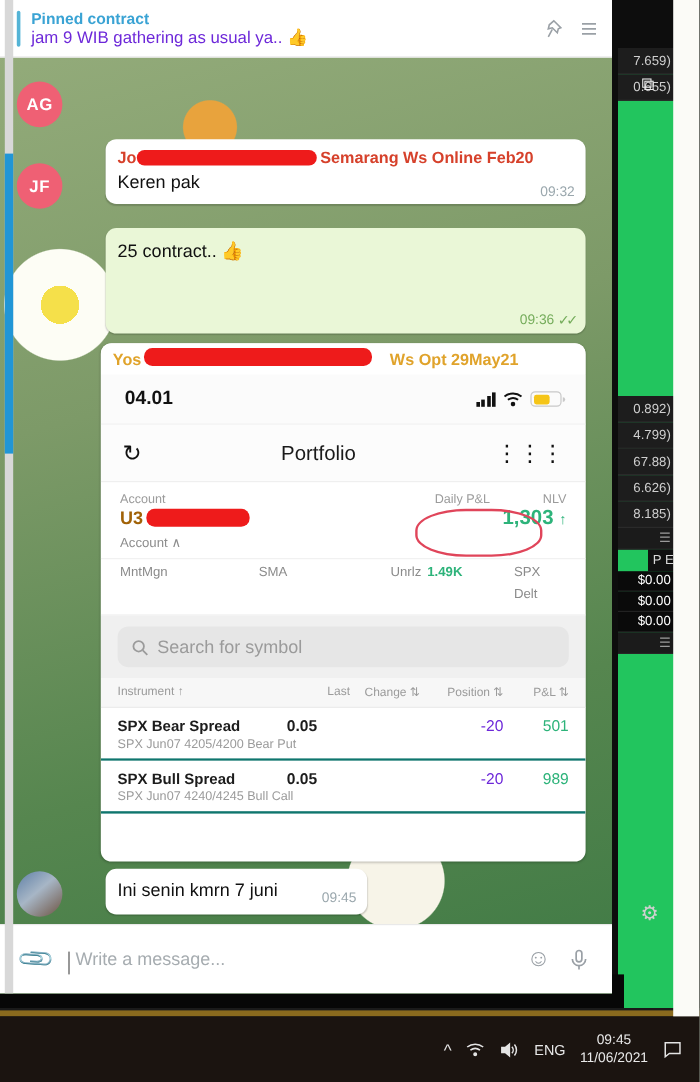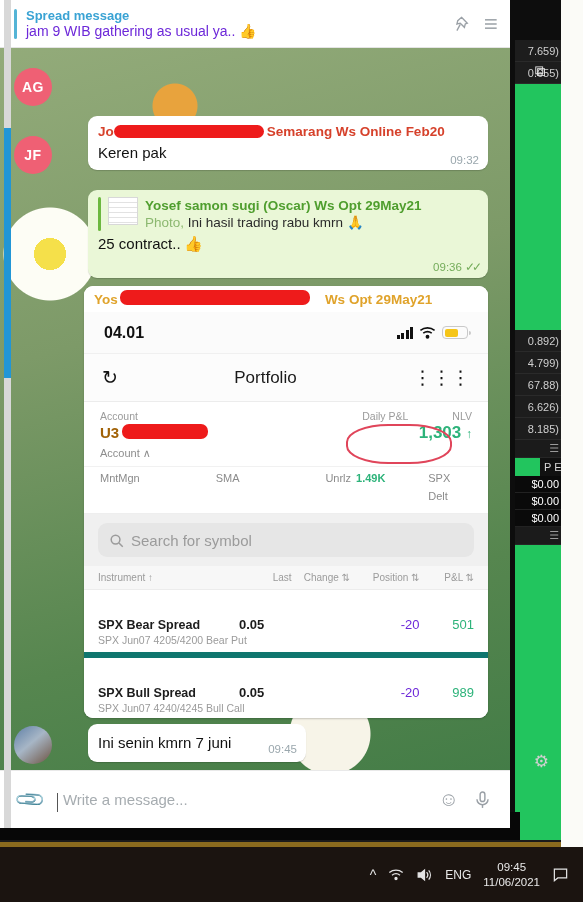--- a/index.html
+++ b/index.html
@@ -213,21 +213,21 @@
   }
 
   .thead {
     display: flex; background: #f7f7f7; font-size: 10px; color: #9b9b9b;
     padding: 6px 14px; border-bottom: 1px solid #ececec;
   }
   .th-inst { width: 150px; } .th-last { width: 56px; text-align: right; }
   .th-chg { width: 62px; text-align: right; } .th-pos { width: 74px; text-align: right; }
   .th-pl { width: 58px; text-align: right; }
 
-  .trow { padding: 7px 14px 6px 14px; border-bottom: 6px solid #0f766e; background: #fff; margin-top: 20px; }
+  .trow { padding: 7px 14px 6px 14px; border-bottom: 2px solid #0f766e; background: #fff; }
   .trow-main { display: flex; align-items: baseline; }
   .td-inst { width: 150px; font-size: 12.5px; font-weight: bold; color: #1c1c1c; }
   .td-last { width: 56px; font-size: 13px; font-weight: bold; color: #1c1c1c; }
   .td-chg { width: 62px; }
   .td-pos { width: 74px; text-align: right; font-size: 13px; color: #6d28d9; }
   .td-pl { width: 58px; text-align: right; font-size: 13px; color: #2db37a; }
   .trow-sub { font-size: 10.5px; color: #9b9b9b; margin-top: 2px; }
 
   
   .composer {
@@ -296,21 +296,21 @@
   <div class="gold-line"></div>
   <div class="tb-right-pane"></div>
 </div>
 
 <div id="telegram">
   <div class="wallpaper"></div>
 
   <div class="pinned-bar">
     <div class="pin-accent"></div>
     <div class="pin-texts">
-      <div class="pin-title">Spread message</div>
+      <div class="pin-title">Pinned contract</div>
       <div class="pin-sub">
         <span>jam  9 WIB gathering as usual ya..</span>
         <span>👍</span>
       </div>
     </div>
     <div class="pin-actions">
       <svg class="pin-ico" viewBox="0 0 24 24" fill="none" stroke="currentColor" stroke-width="1.6">
         <path d="M9 4l7 7-2.5 1-1 4-5-5-4 1 1-4z"></path>
           <line x1="7.5" y1="12.5" x2="3.5" y2="20"></line>
       </svg>
@@ -339,32 +339,20 @@
         <div class="redact" style="left:16px; top:2px; width:150px; height:13px;"></div>
       </div>
     </div>
     <div class="msg-text">Keren pak</div>
     <div class="meta">
       <span>09:32</span>
     </div>
   </div>
 
   <div class="bubble out" style="left:88px; top:190px; width:400px; height:88px;">
-    <div class="reply-head">
-      <div class="reply-bar green"></div>
-      <div class="reply-thumb"></div>
-      <div class="reply-body">
-        <div class="reply-name green">Yosef samon sugi (Oscar) Ws Opt 29May21</div>
-        <div class="reply-text">
-          <span class="ph">Photo,</span>
-          <span>Ini hasil trading rabu kmrn</span>
-          <span>🙏</span>
-        </div>
-      </div>
-    </div>
     <div class="msg-text">
       <span>25 contract..</span>
       <span>👍</span>
     </div>
     <div class="meta out">
       <span>09:36</span>
       <span class="ticks">✓✓</span>
     </div>
   </div>
 

